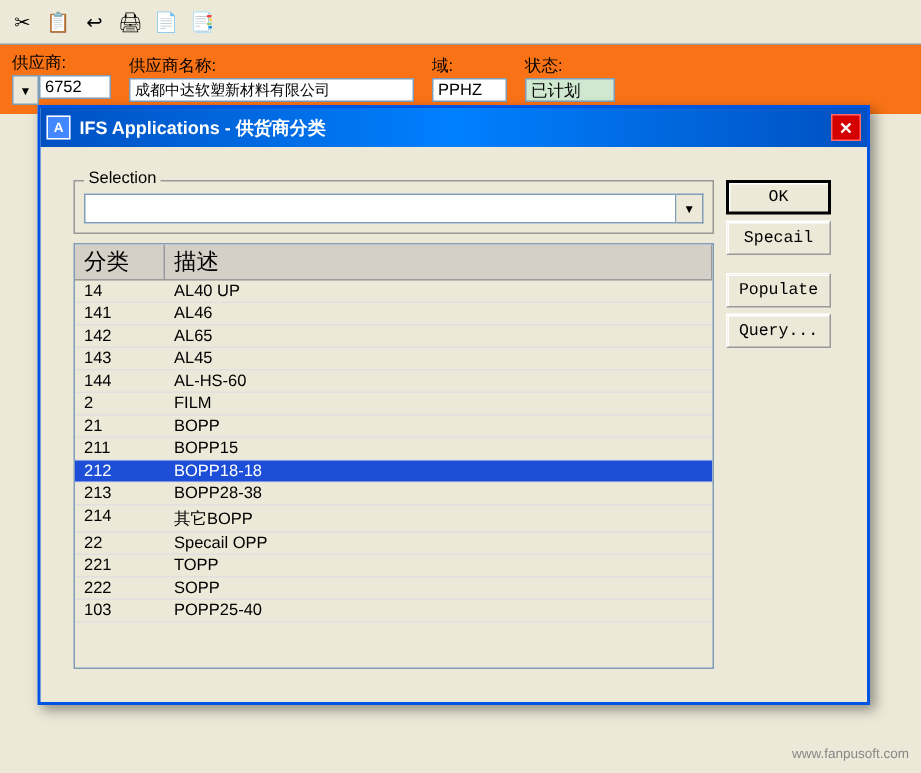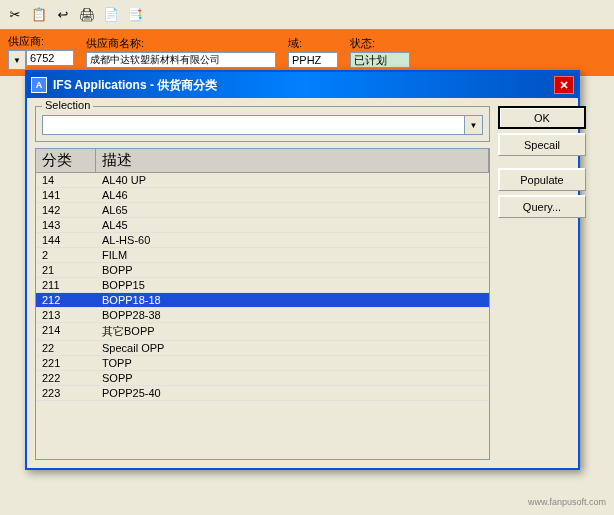--- a/index.html
+++ b/index.html
@@ -105,21 +105,21 @@
       font-size: 11px;
       font-weight: bold;
       display: flex;
       align-items: center;
       justify-content: center;
       cursor: pointer;
     }
 
     
     .dialog-body {
-      padding: 8px;
+      padding: 22px;
       display: flex;
       gap: 8px;
       height: calc(100% - 26px);
       border-radius: 25px;
     }
 
     
     .dialog-left {
       flex: 1;
       display: flex;
@@ -240,32 +240,33 @@
     
     .dialog-right {
       width: 72px;
       display: flex;
       flex-direction: column;
       gap: 4px;
       padding-top: 0;
     }
 
     .dialog-btn {
-      width: 88px;
+      width: 70px;
       height: 23px;
       background: #ece9d8;
       border: 1px solid #999;
       border-top-color: #fff;
       border-left-color: #fff;
       font-size: 11px;
       cursor: pointer;
       display: flex;
       align-items: center;
       justify-content: center;
       box-shadow: 1px 1px 0 #fff inset;
+      font-family: Liberation Mono, monospace;
     }
 
     .dialog-btn.ok-btn {
       border: 2px solid #000;
       background: #ece9d8;
     }
 
     .watermark {
       position: absolute;
       bottom: 8px;
@@ -447,21 +448,21 @@
                 </div>
                 <div class="table-row">
                   <div class="table-cell col-fen">221</div>
                   <div class="table-cell col-miao">TOPP</div>
                 </div>
                 <div class="table-row">
                   <div class="table-cell col-fen">222</div>
                   <div class="table-cell col-miao">SOPP</div>
                 </div>
                 <div class="table-row">
-                  <div class="table-cell col-fen">223</div>
+                  <div class="table-cell col-fen">103</div>
                   <div class="table-cell col-miao">POPP25-40</div>
                 </div>
               </div>
           </div>
         </div>
 
         <div class="dialog-right">
           <button class="dialog-btn ok-btn">OK</button>
           <button class="dialog-btn">Specail</button>
           <button class="dialog-btn" style="margin-top:8px;">Populate</button>

